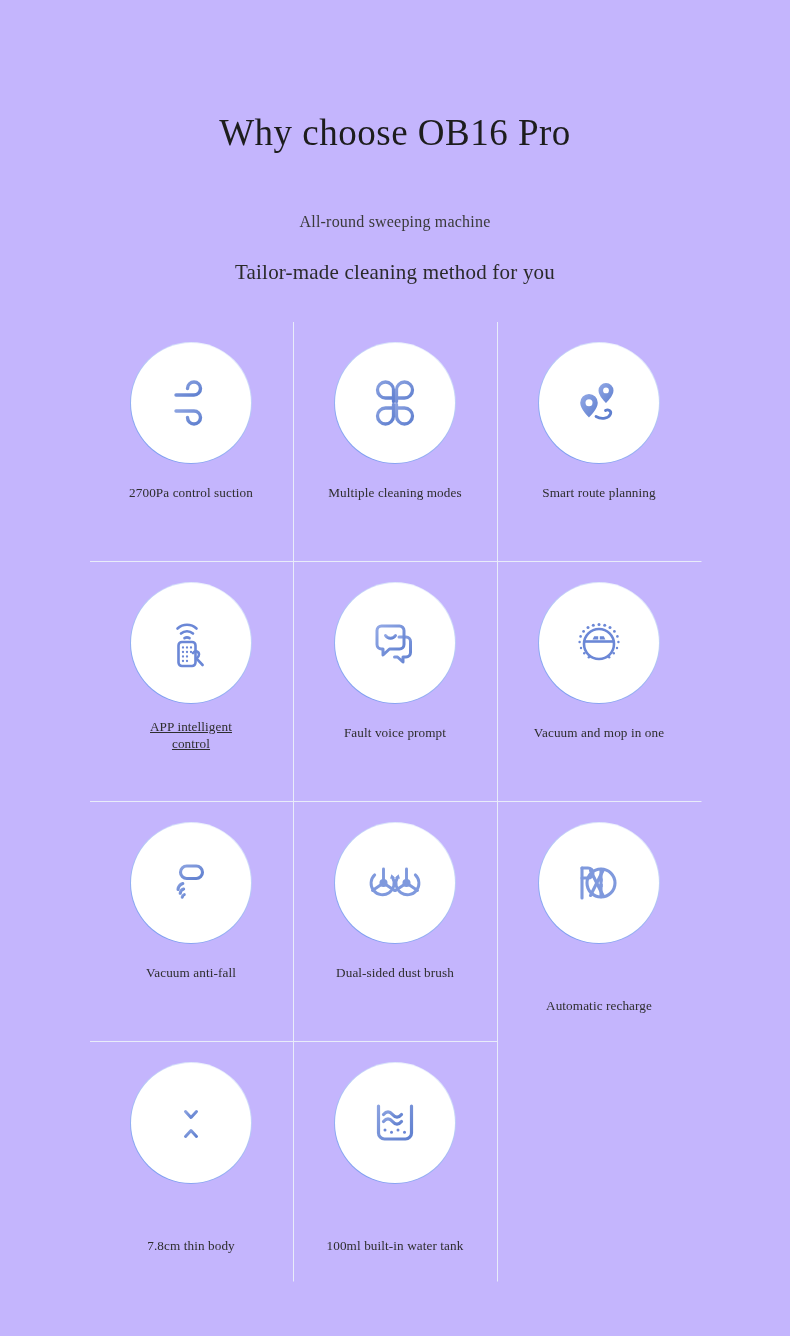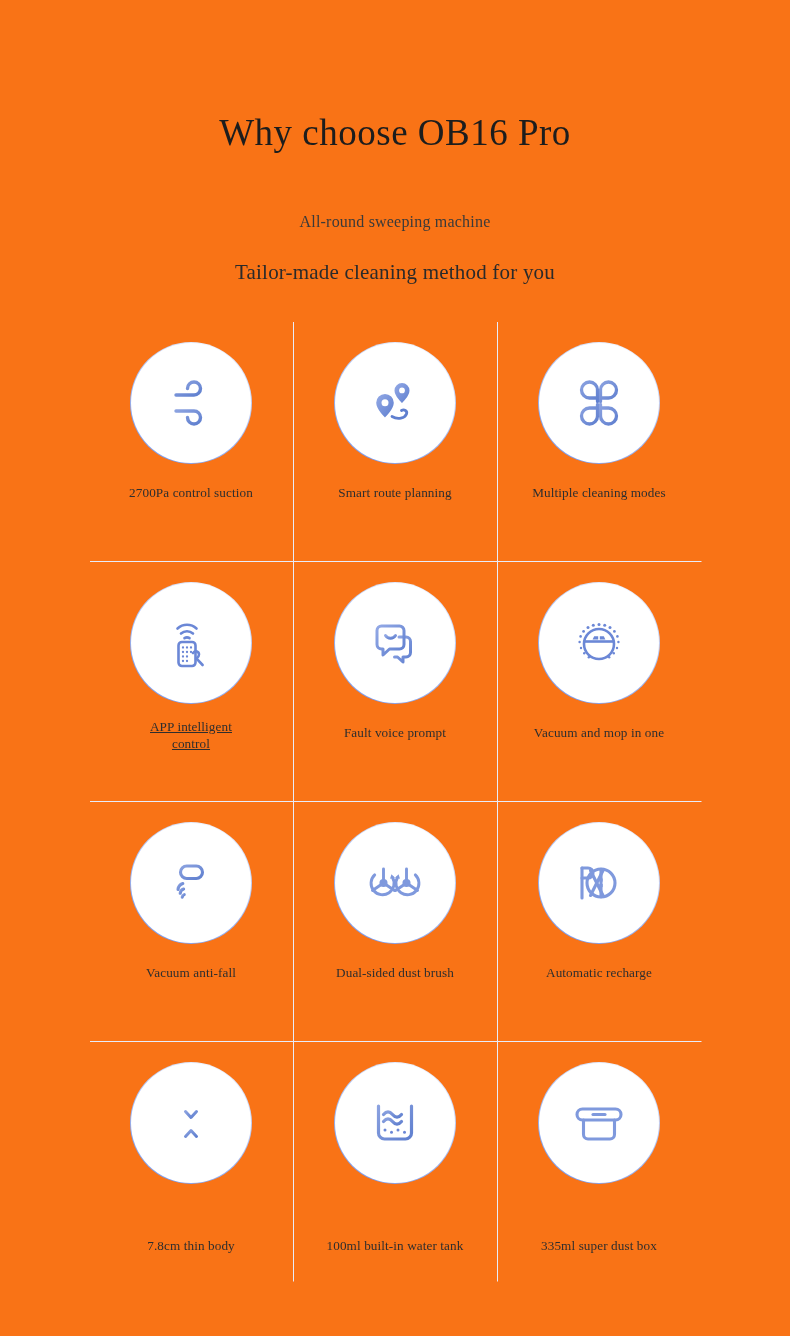--- a/index.html
+++ b/index.html
@@ -13,21 +13,21 @@
     font-family: "Liberation Serif", "DejaVu Serif", serif;
     color: #2b2b2b;
     overflow: hidden;
     position: relative;
   }
 
   .page {
     width: 790px;
     height: 1336px;
     position: relative;
-    background: #f97316;
+    background: #c4b5fd;
   }
 
   
   .header {
     text-align: center;
     padding-top: 112px;
   }
   .title {
     font-family: "Liberation Serif", "DejaVu Serif", serif;
     font-size: 37px;
@@ -148,56 +148,56 @@
         </span>
       </div>
       <div class="label">2700Pa control suction</div>
     </div>
 
     <div class="cell">
       <div class="circle">
         <span>
           <svg width="62" height="62" viewBox="0 0 62 62" fill="none">
             <defs>
+              <linearGradient id="g3" x1="0" y1="0" x2="1" y2="1">
+                <stop offset="0" stop-color="#8ba2e0"></stop>
+                  <stop offset="1" stop-color="#5f7fcf"></stop>
+              </linearGradient>
+            </defs>
+            <g stroke="url(#g3)" stroke-width="3.3" fill="none" stroke-linecap="round">
+              <path d="M29.5 29.5 V18 a8 8 0 1 0 -8 8 h8"></path>
+              <path d="M32.5 29.5 V18 a8 8 0 1 1 8 8 h-8"></path>
+              <path d="M29.5 32.5 V44 a8 8 0 1 1 -8 -8 h8"></path>
+              <path d="M32.5 32.5 V44 a8 8 0 1 0 8 -8 h-8"></path>
+            </g>
+          </svg>
+        </span>
+      </div>
+      <div class="label">Multiple cleaning modes</div>
+    </div>
+
+    <div class="cell">
+      <div class="circle">
+        <span>
+          <svg width="62" height="62" viewBox="0 0 62 62" fill="none">
+            <defs>
               <linearGradient id="g2" x1="0" y1="0" x2="1" y2="1">
                 <stop offset="0" stop-color="#93a9e6"></stop>
                   <stop offset="1" stop-color="#5f7fcf"></stop>
               </linearGradient>
             </defs>
             <path d="M38 11 a7.5 7.5 0 0 1 7.5 7.5 c0 5.6 -7.5 12.5 -7.5 12.5 s-7.5 -6.9 -7.5 -12.5 A7.5 7.5 0 0 1 38 11 z" fill="url(#g2)"></path>
             <circle cx="38" cy="18.4" r="2.9" fill="#ffffff"></circle>
             <path d="M21 22 a8.8 8.8 0 0 1 8.8 8.8 c0 6.6 -8.8 14.6 -8.8 14.6 s-8.8 -8 -8.8 -14.6 A8.8 8.8 0 0 1 21 22 z" fill="url(#g2)"></path>
             <circle cx="21" cy="30.8" r="3.5" fill="#ffffff"></circle>
             <path d="M28 44.5 c6 3.5 13 1.5 14.5 -2.5 c1.2 -3.2 -2.5 -5 -5 -3.5" stroke="#5f7fcf" stroke-width="2.8" stroke-linecap="round" fill="none"></path>
           </svg>
         </span>
       </div>
       <div class="label">Smart route planning</div>
-    </div>
-
-    <div class="cell">
-      <div class="circle">
-        <span>
-          <svg width="62" height="62" viewBox="0 0 62 62" fill="none">
-            <defs>
-              <linearGradient id="g3" x1="0" y1="0" x2="1" y2="1">
-                <stop offset="0" stop-color="#8ba2e0"></stop>
-                  <stop offset="1" stop-color="#5f7fcf"></stop>
-              </linearGradient>
-            </defs>
-            <g stroke="url(#g3)" stroke-width="3.3" fill="none" stroke-linecap="round">
-              <path d="M29.5 29.5 V18 a8 8 0 1 0 -8 8 h8"></path>
-              <path d="M32.5 29.5 V18 a8 8 0 1 1 8 8 h-8"></path>
-              <path d="M29.5 32.5 V44 a8 8 0 1 1 -8 -8 h8"></path>
-              <path d="M32.5 32.5 V44 a8 8 0 1 0 8 -8 h-8"></path>
-            </g>
-          </svg>
-        </span>
-      </div>
-      <div class="label">Multiple cleaning modes</div>
     </div>
 
     <div class="cell">
       <div class="circle">
         <span>
           <svg width="62" height="62" viewBox="0 0 62 62" fill="none">
             <g stroke="#6b87d6" stroke-width="2.6" fill="none" stroke-linecap="round">
               <path d="M17.5 16.5 a14 14 0 0 1 19 0"></path>
               <path d="M21 21.5 a9.2 9.2 0 0 1 12 0"></path>
               <path d="M24.5 26.2 a4.6 4.6 0 0 1 5 0"></path>
@@ -398,29 +398,15 @@
               <circle cx="27.5" cy="40.2" r="1.5"></circle>
               <circle cx="34" cy="38" r="1.5"></circle>
               <circle cx="40.5" cy="40.2" r="1.5"></circle>
             </g>
           </svg>
         </span>
       </div>
       <div class="label">100ml built-in water tank</div>
     </div>
 
-    <div class="cell">
-      <div class="circle">
-        <span>
-          <svg width="64" height="64" viewBox="0 0 64 64" fill="none">
-            <g stroke="#7f99dd" stroke-width="3.1" fill="none" stroke-linecap="round" stroke-linejoin="round">
-              <rect x="10" y="18" width="44" height="11" rx="5.5"></rect>
-              <path d="M16.5 29 V43.5 a4.5 4.5 0 0 0 4.5 4.5 h22 a4.5 4.5 0 0 0 4.5 -4.5 V29"></path>
-              <path d="M26 23.5 h12"></path>
-            </g>
-          </svg>
-        </span>
-      </div>
-      <div class="label">335ml super dust box</div>
-    </div>
 
   </div>
 </div>
 
 </body></html>

